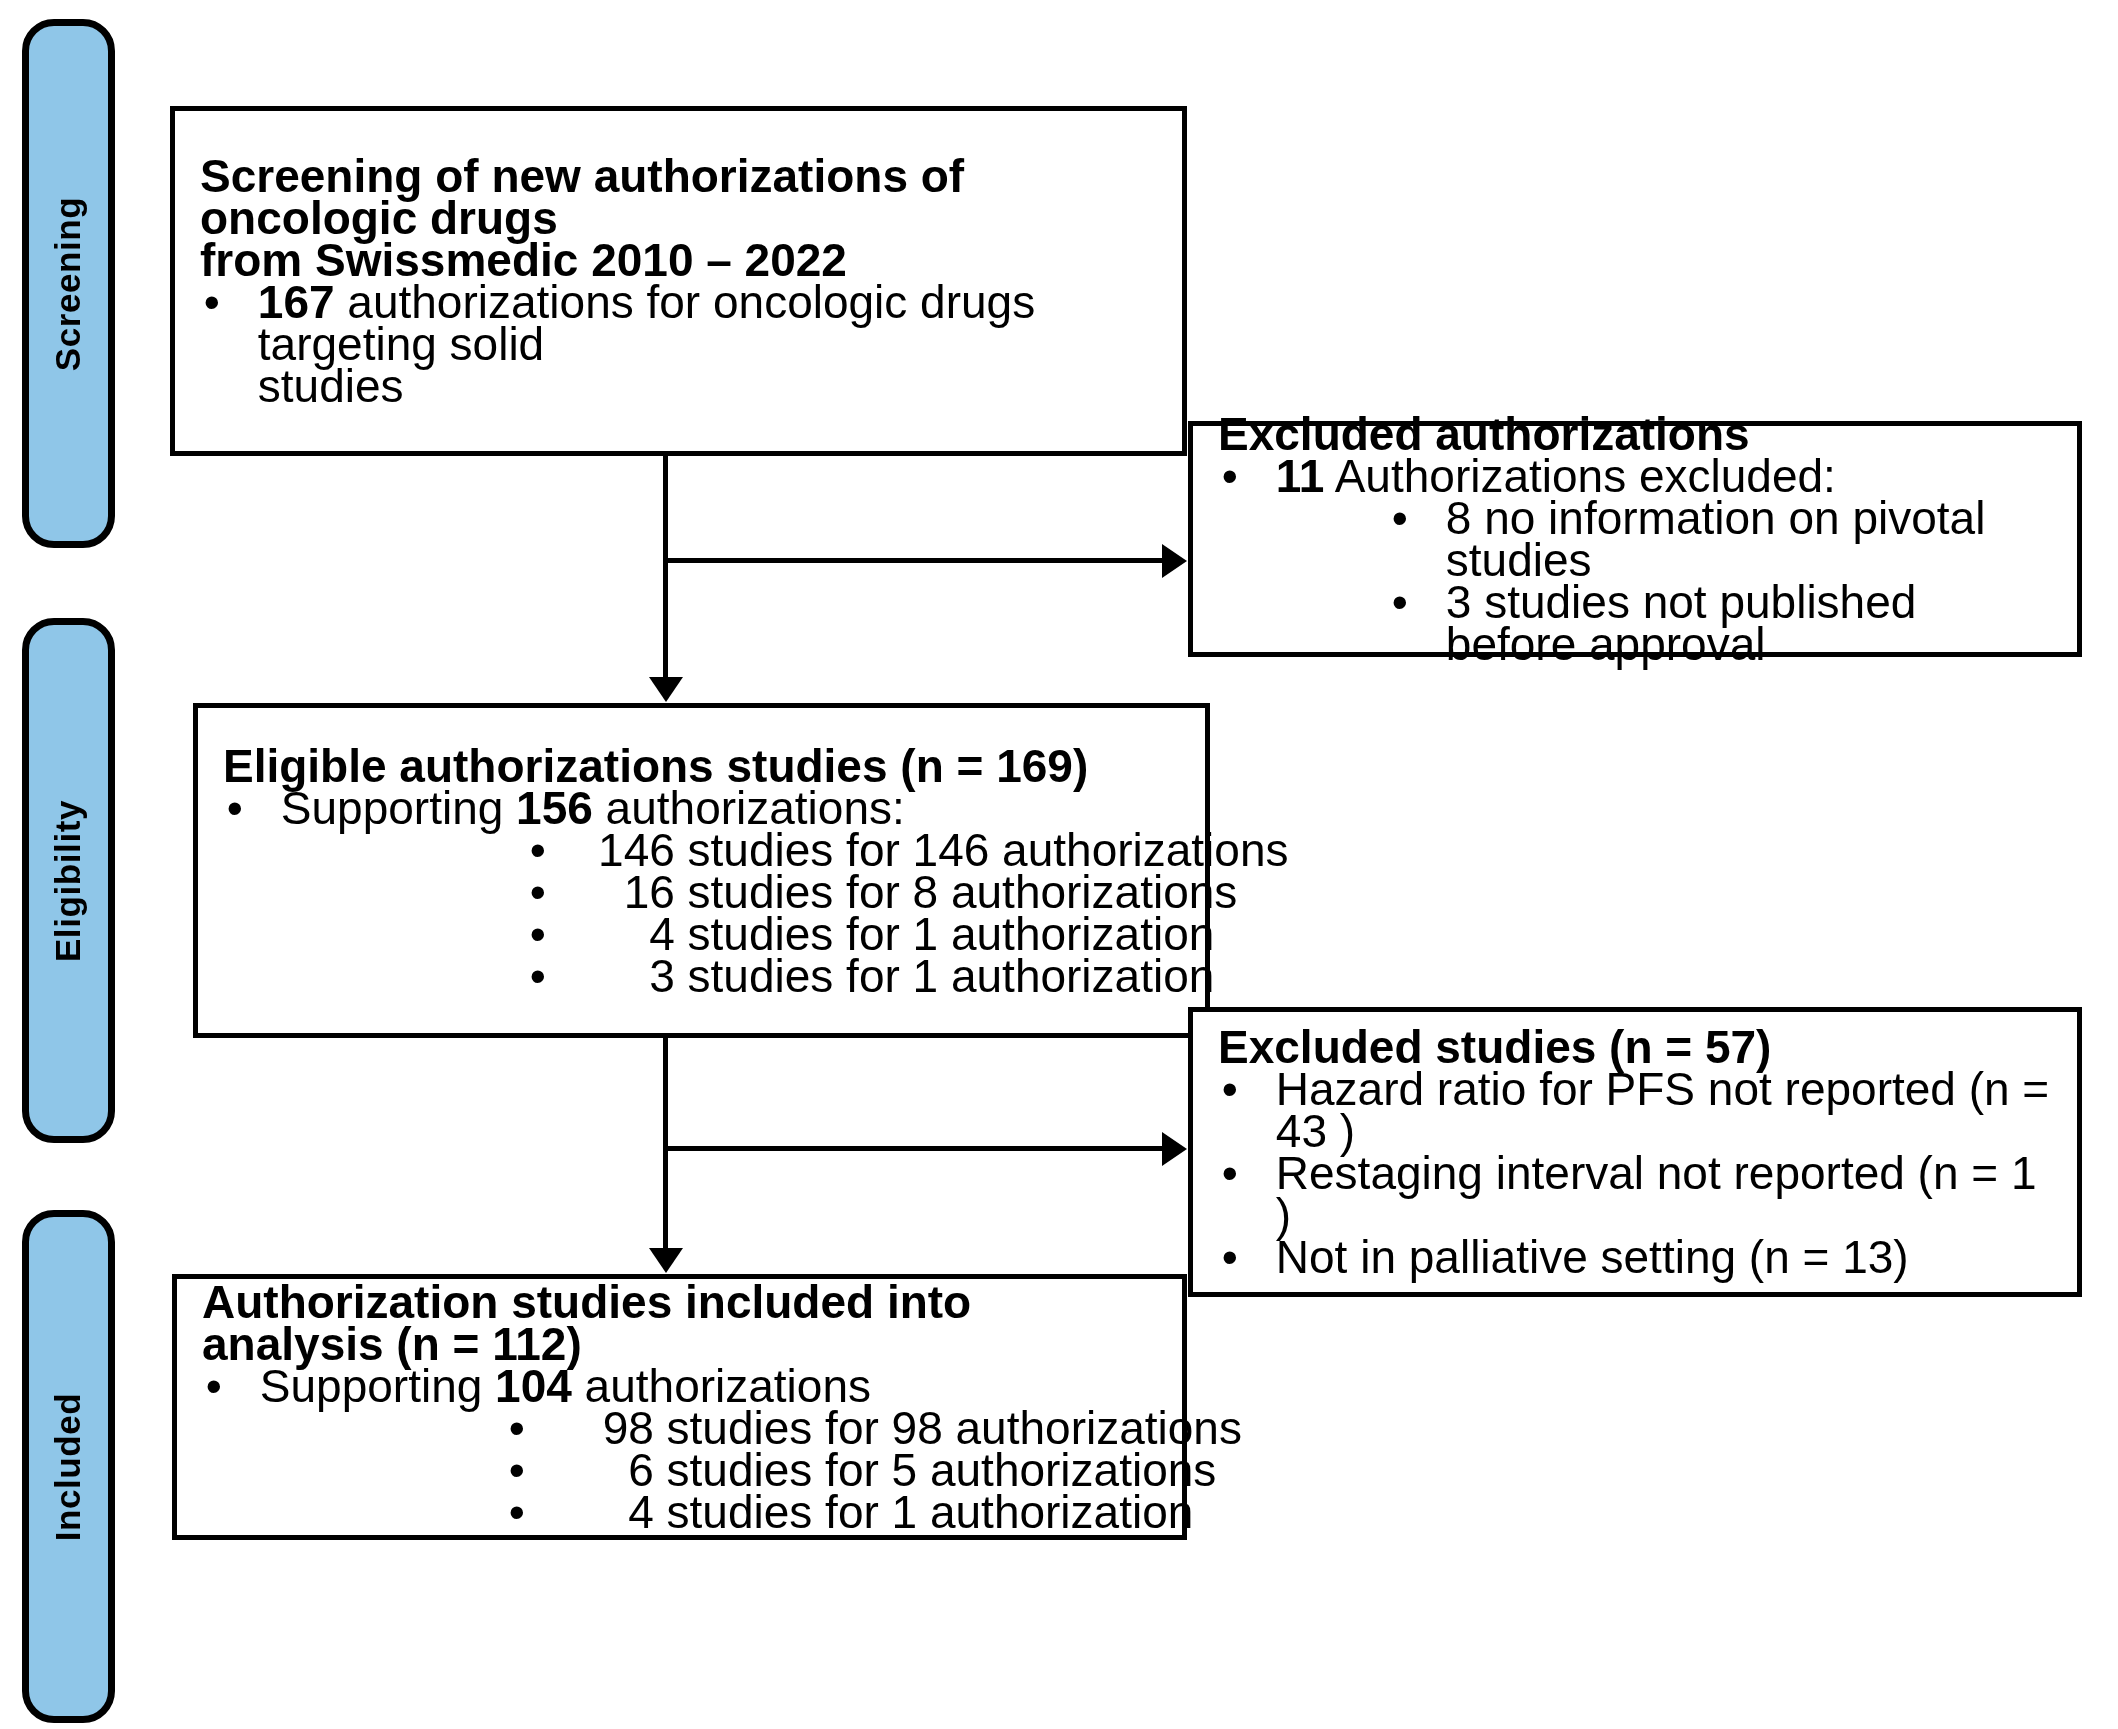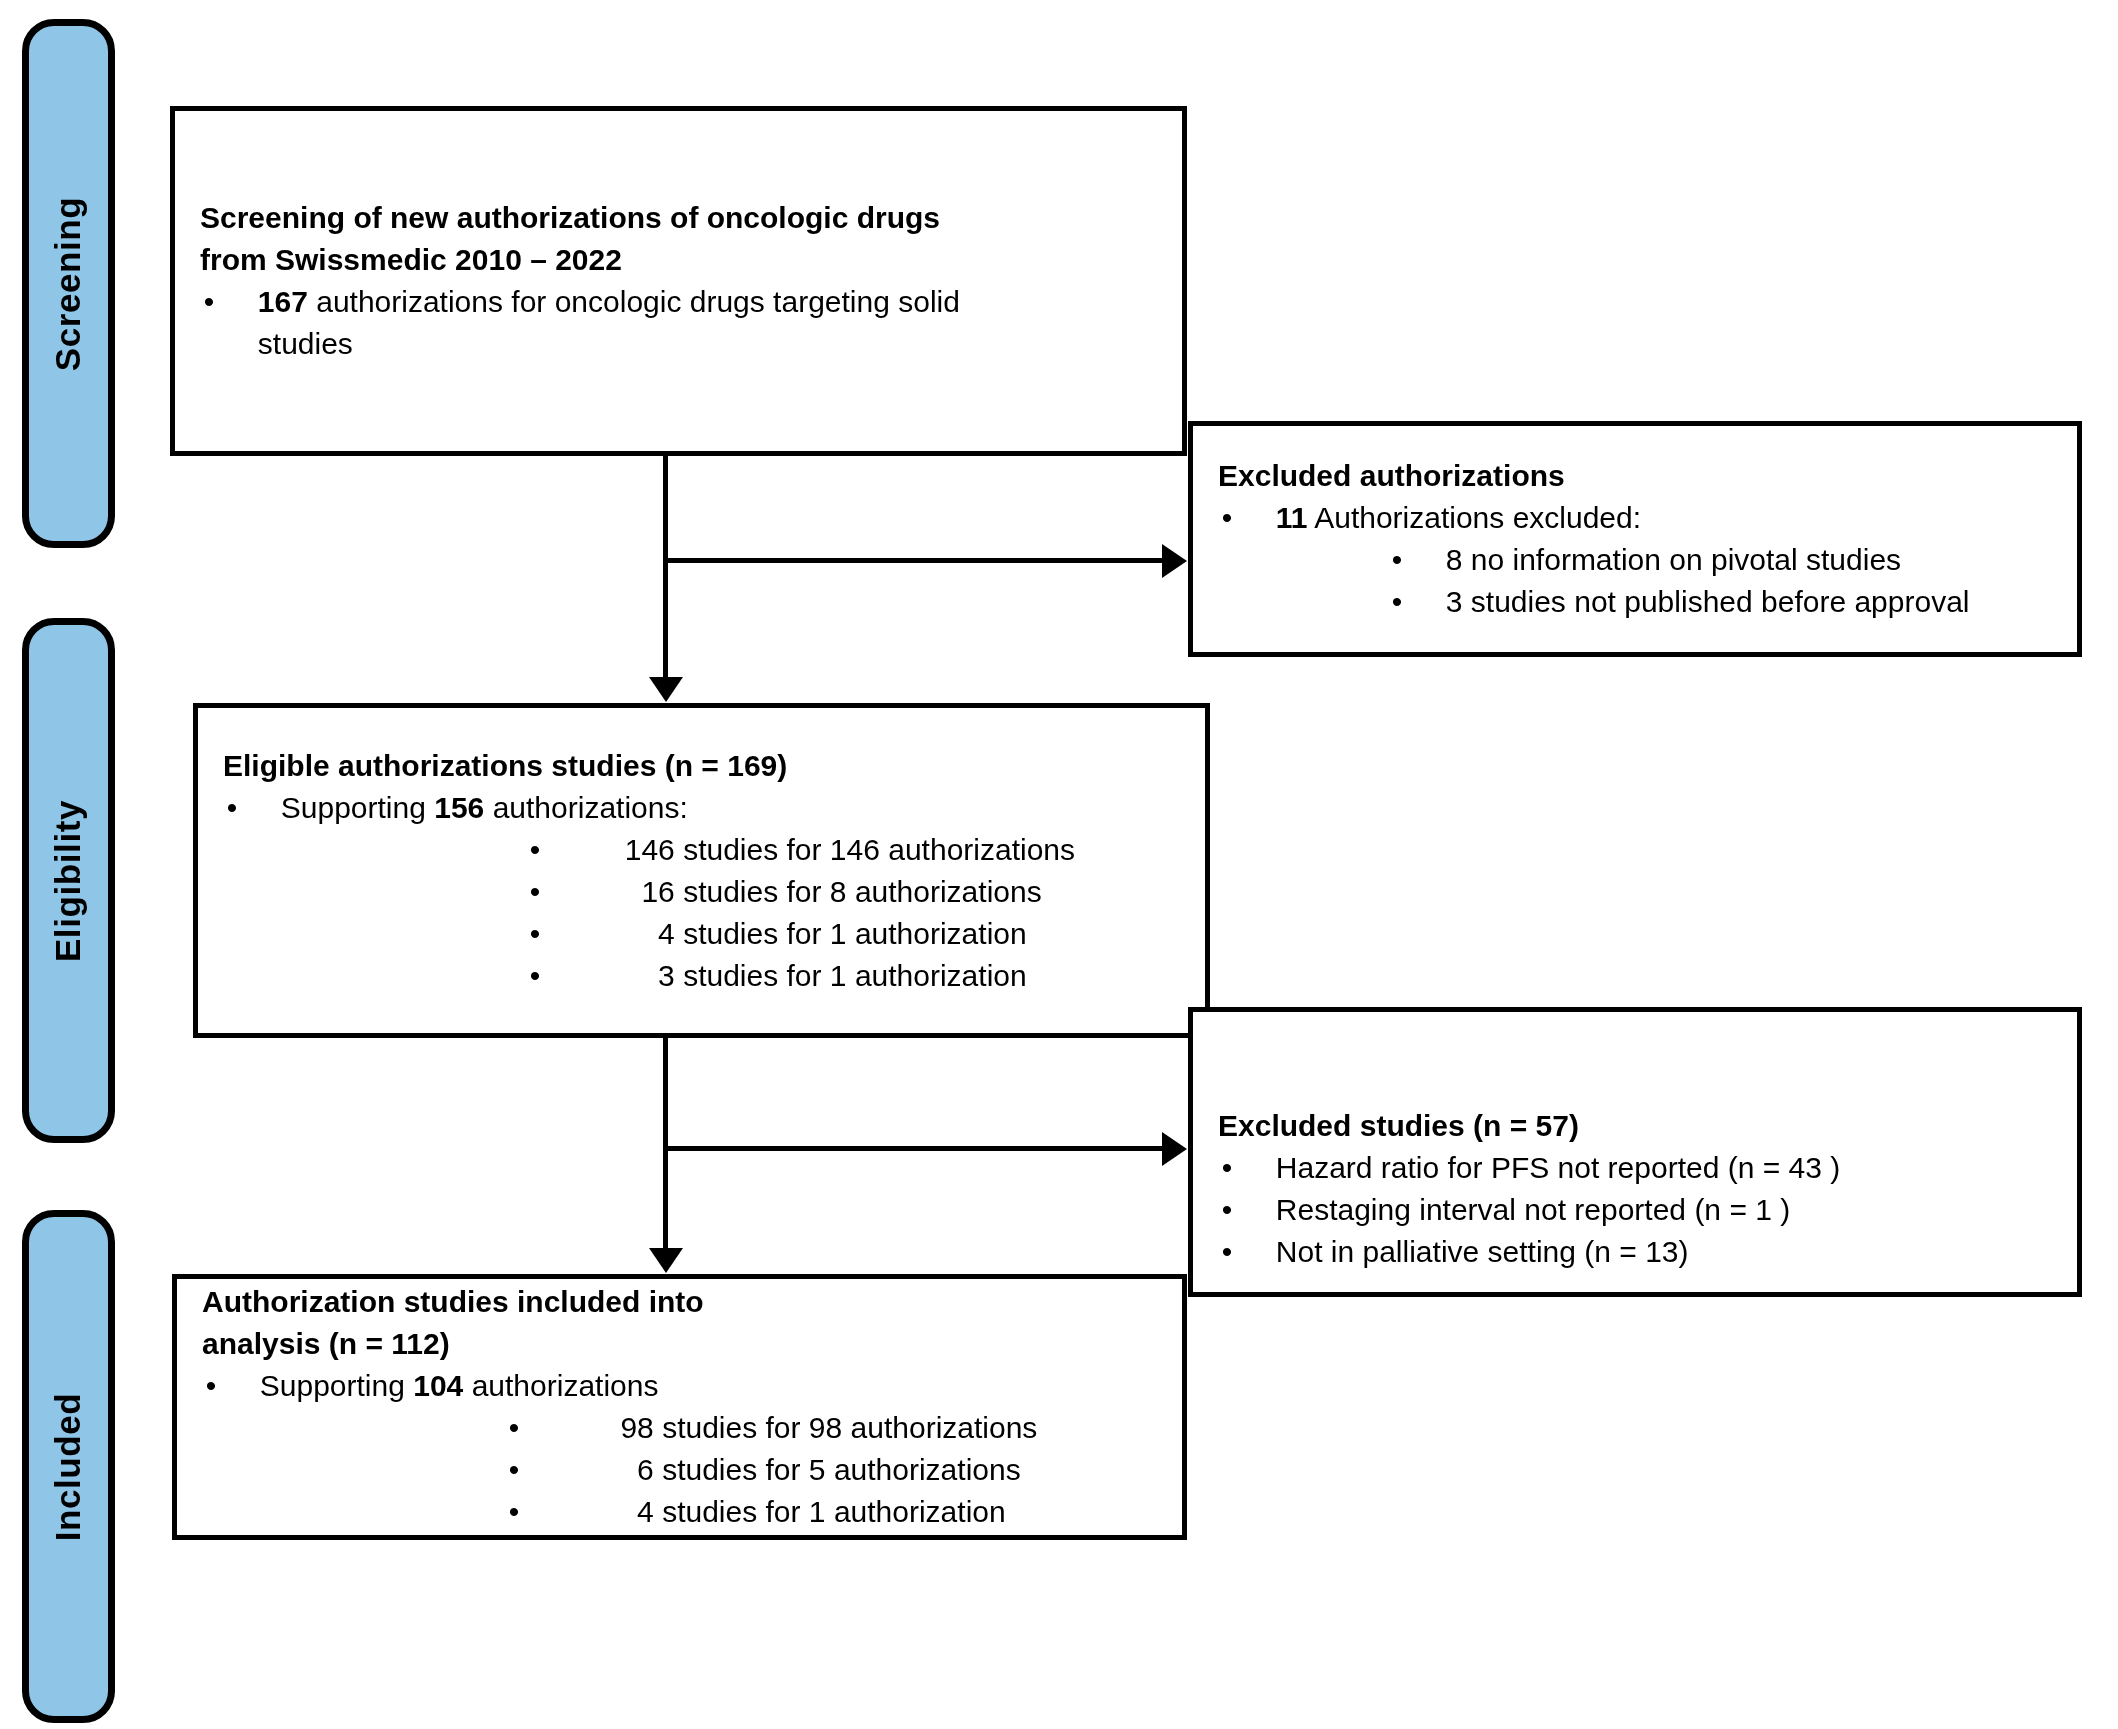--- a/index.html
+++ b/index.html
@@ -22,21 +22,21 @@
     transform:rotate(-90deg);
     white-space:nowrap;
     font-weight:bold;font-size:35px;letter-spacing:0.6px;
   }
   
   .box{
     position:absolute;background:#fff;border:5px solid #000;
     box-sizing:border-box;
     display:flex;flex-direction:column;justify-content:center;
     padding:19px 25px;
-    font-size:30px;line-height:42px;
+    font-size:46px;line-height:42px;
   }
   .title{font-weight:bold;}
   .bold{font-weight:bold;}
   .li{display:flex;align-items:flex-start;}
   .li .dot{flex:0 0 54px;padding-left:3.8px;}
   .li .t{flex:1 1 auto;}
   .li2{display:flex;align-items:flex-start;margin-left:303px;}
   .li2 .dot{flex:0 0 47px;padding-left:3.8px;}
   .li2 .num{flex:0 0 98px;text-align:right;white-space:pre;}
   .li2 .t{flex:1 1 auto;white-space:pre;}
@@ -127,21 +127,21 @@
       <span class="num">4</span>
         <span class="t"> studies for 1 authorization</span>
     </div>
     <div class="li2">
       <span class="dot">•</span>
       <span class="num">3</span>
         <span class="t"> studies for 1 authorization</span>
     </div>
   </div>
 
-  <div class="box" style="left:1188px;top:1007px;width:894px;height:290px;justify-content:flex-end;">
+  <div class="box" style="left:1188px;top:1007px;width:894px;height:290px;">
     <div class="title">Excluded studies (n = 57)</div>
     <div class="li">
       <span class="dot">•</span>
       <div class="t">Hazard ratio for PFS not reported (n = 43 )</div>
     </div>
     <div class="li">
       <span class="dot">•</span>
       <div class="t">Restaging interval not reported (n = 1 )</div>
     </div>
     <div class="li">

